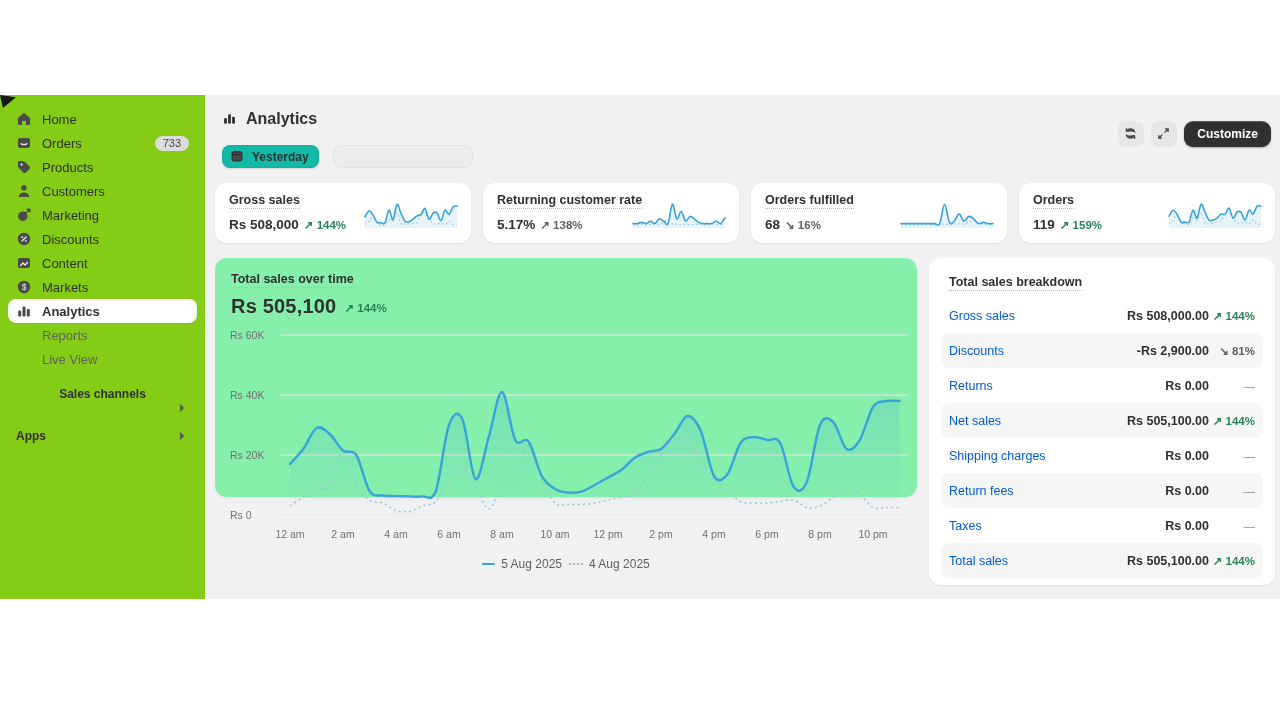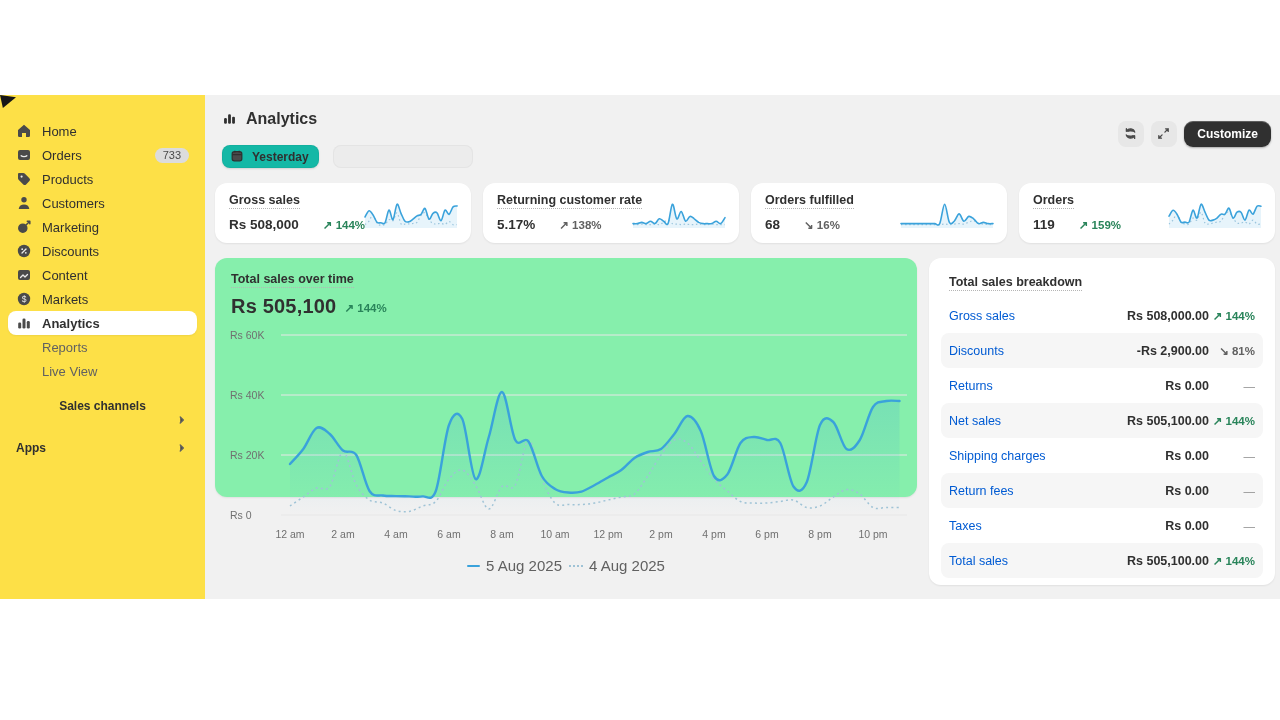--- a/index.html
+++ b/index.html
@@ -1,20 +1,20 @@
 <!DOCTYPE html>
 <html><head>
 <meta charset="utf-8">
 <style>
   html,body{margin:0;padding:0}
   body{width:1280px;height:720px;background:#ffffff;font-family:"Liberation Sans",sans-serif;position:relative;overflow:hidden;color:#303030}
   .app{position:absolute;top:95px;left:0;width:1280px;height:504px;background:#f1f1f1}
   .corner-wedge{position:absolute;left:0;top:0;width:16px;height:13px;background:#161616;clip-path:polygon(0 0,100% 18%,18% 100%);z-index:6}
   
-  .sidebar{position:absolute;left:0;top:0;width:205px;height:504px;background:#fde047;box-sizing:border-box;padding-top:24px;z-index:2}
+  .sidebar{position:absolute;left:0;top:0;width:205px;height:504px;background:#84cc16;box-sizing:border-box;padding-top:12px;z-index:2}
   .nav-item{display:flex;align-items:center;height:24px;margin:0 8px;padding:0 8px;border-radius:8px;font-size:13px;font-weight:500;gap:10px;color:#303030;box-sizing:border-box}
   .nav-item.active{background:#fff;box-shadow:0 1px 2px rgba(0,0,0,.06);font-weight:600}
   .nav-item.child{padding-left:34px;color:#616161}
   .nicon{width:16px;height:16px;display:inline-flex;flex:0 0 auto}
   .nicon svg{width:16px;height:16px;fill:#4a4a4a}
   .nlabel{flex:1;white-space:nowrap}
   .nbadge{background:#dcdcdc;color:#4a4a4a;font-size:11px;font-weight:500;border-radius:9px;padding:1.5px 8px}
   .sb-section{display:flex;align-items:center;margin:14px 8px 0;padding:0 8px;height:24px;font-size:12px;font-weight:600;color:#303030}
   .sb-section .nicon{margin-left:auto;width:14px;height:14px}
   .sb-section .nicon svg{width:14px;height:14px}
@@ -28,35 +28,35 @@
   .icon-btn svg{width:15px;height:15px}
   .customize-btn{background:#303030;color:#fff;font-size:12px;font-weight:600;border-radius:9px;padding:6px 13px;box-shadow:inset 0 1px 0 rgba(255,255,255,.22),0 1px 2px rgba(0,0,0,.3)}
   .filter-row{position:absolute;left:17px;top:50px;display:flex;gap:14px;align-items:center}
   .date-btn{background:#14b8a6;border-radius:8px;box-shadow:0 1px 2px rgba(0,0,0,.13),inset 0 0 0 1px rgba(0,0,0,.04);padding:0 10px 0 8px;height:23px;font-size:12px;font-weight:600;display:flex;align-items:center;gap:6px;color:#303030}
   .date-btn svg{width:14px;height:14px}
   .skeleton-box{width:140px;height:23px;border-radius:8px;background:#ececec;box-shadow:inset 0 0 0 1px #e4e4e4}
   
   .cards-row{position:absolute;left:10px;top:88px;display:flex;gap:12px}
   .metric-card{width:256px;height:60px;background:#fff;border-radius:12px;box-shadow:0 1px 2px rgba(0,0,0,.07);position:relative;box-sizing:border-box}
   .mc-title{position:absolute;left:14px;top:10px;font-size:12.5px;font-weight:600;color:#303030;border-bottom:1.5px dotted #b5b5b5;padding-bottom:1px;white-space:nowrap}
-  .mc-value-row{position:absolute;left:14px;bottom:11px;display:flex;align-items:baseline;gap:24px}
+  .mc-value-row{position:absolute;left:14px;bottom:11px;display:flex;align-items:baseline;gap:5px}
   .mc-value{font-size:13.5px;font-weight:700}
   .chg{font-size:11.5px;font-weight:700;white-space:nowrap}
   .chg.pos{color:#29845a}
   .chg.neu{color:#616161}
   .chg.none{color:#8a8a8a;font-weight:400}
   .mc-spark{position:absolute;right:12px;top:16px;width:96px;height:30px}
   .mc-spark svg{width:96px;height:30px;display:block}
   
   .chart-card{position:absolute;left:10px;top:163px;width:702px;height:239px;background:#86efac;border-radius:12px;box-shadow:0 1px 2px rgba(0,0,0,.07)}
   .cc-title{position:absolute;left:16px;top:14px;font-size:12.5px;font-weight:600;border-bottom:1.5px dotted #b5b5b5;padding-bottom:1px}
   .cc-value-row{position:absolute;left:16px;top:37px;display:flex;align-items:center;gap:8px}
   .cc-value{font-size:20px;font-weight:700;letter-spacing:.2px}
   #main-chart{position:absolute;left:8px;top:64px;width:686px;height:232px}
-  .legend{position:absolute;left:0;right:0;top:299px;display:flex;justify-content:center;gap:7px;font-size:15px;color:#616161;align-items:flex-start}
+  .legend{position:absolute;left:0;right:0;top:299px;display:flex;justify-content:center;gap:7px;font-size:12px;color:#616161;align-items:flex-start}
   .legend-item{display:flex;align-items:center;gap:6px}
   .lg-solid{display:inline-block;width:13px;height:0;border-top:2.5px solid #3aa2db;border-radius:2px}
   .lg-dotted{display:inline-block;width:14px;height:0;border-top:2.5px dotted #9fc3d6}
   
   .breakdown-card{position:absolute;left:724px;top:163px;width:346px;height:327px;background:#fff;border-radius:12px;box-shadow:0 1px 2px rgba(0,0,0,.07);box-sizing:border-box;padding:14px 12px}
   .bd-title{font-size:12.5px;font-weight:600;border-bottom:1.5px dotted #b5b5b5;padding-bottom:1px;display:inline-block;margin:0 8px 7px}
   .bd-row{height:35px;display:flex;align-items:center;padding:0 8px;border-radius:8px;font-size:12.5px}
   .bd-row.alt{background:#f6f6f6}
   .bd-label{color:#005bd3;flex:1}
   .bd-value{font-weight:600;color:#303030;text-align:left}

